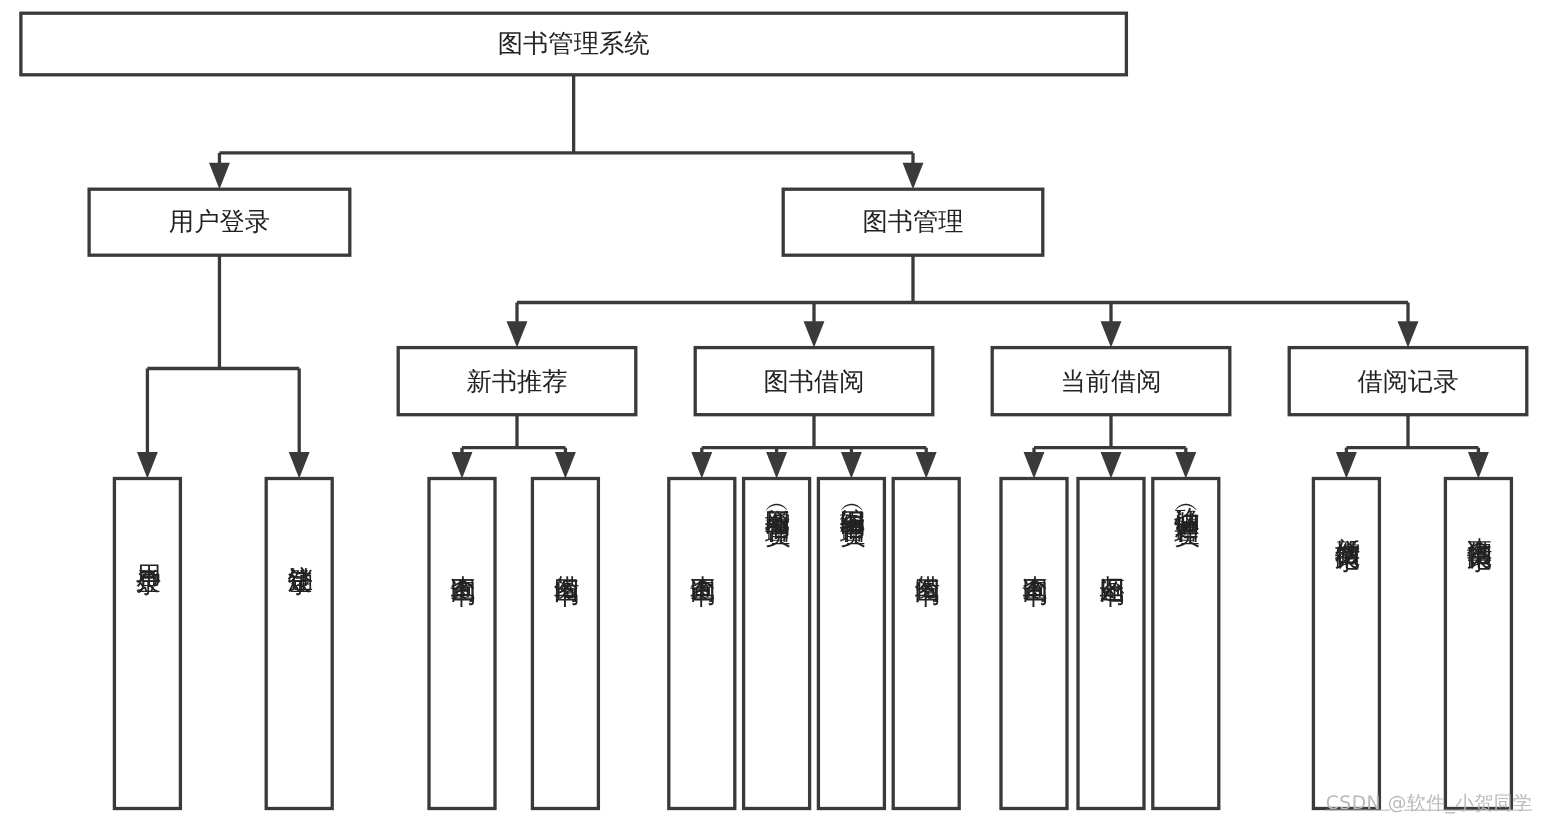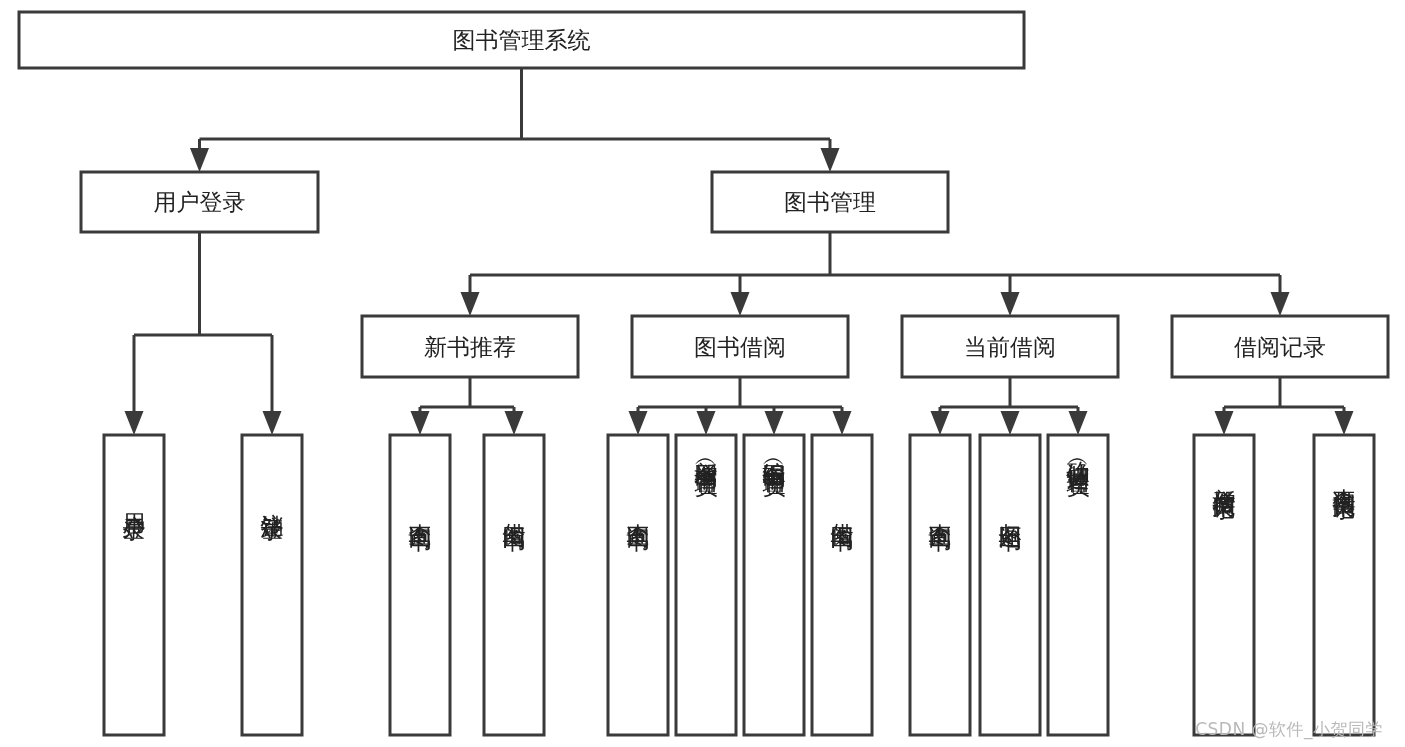--- a/index.html
+++ b/index.html
@@ -69,27 +69,28 @@
     font-family: "DejaVu Sans", "Liberation Sans", sans-serif;
     font-size: 23px;
     line-height: 1.18;
     letter-spacing: 2px;
     color: #222222;
     white-space: nowrap;
     text-align: left;
   }
   .watermark {
     position: absolute;
-    right: 22px;
+    right: 12px;
     bottom: 6px;
     font-family: "DejaVu Sans", "Liberation Sans", sans-serif;
     font-size: 17px;
     color: #b9b9b9;
     letter-spacing: 0.5px;
     white-space: nowrap;
+    text-decoration: underline;
   }
 </style>
 </head>
 <body>
 
 <div id="diagram-root">
 
   <svg class="diagram-canvas" viewBox="0 0 1405 747">
 
     <g>

